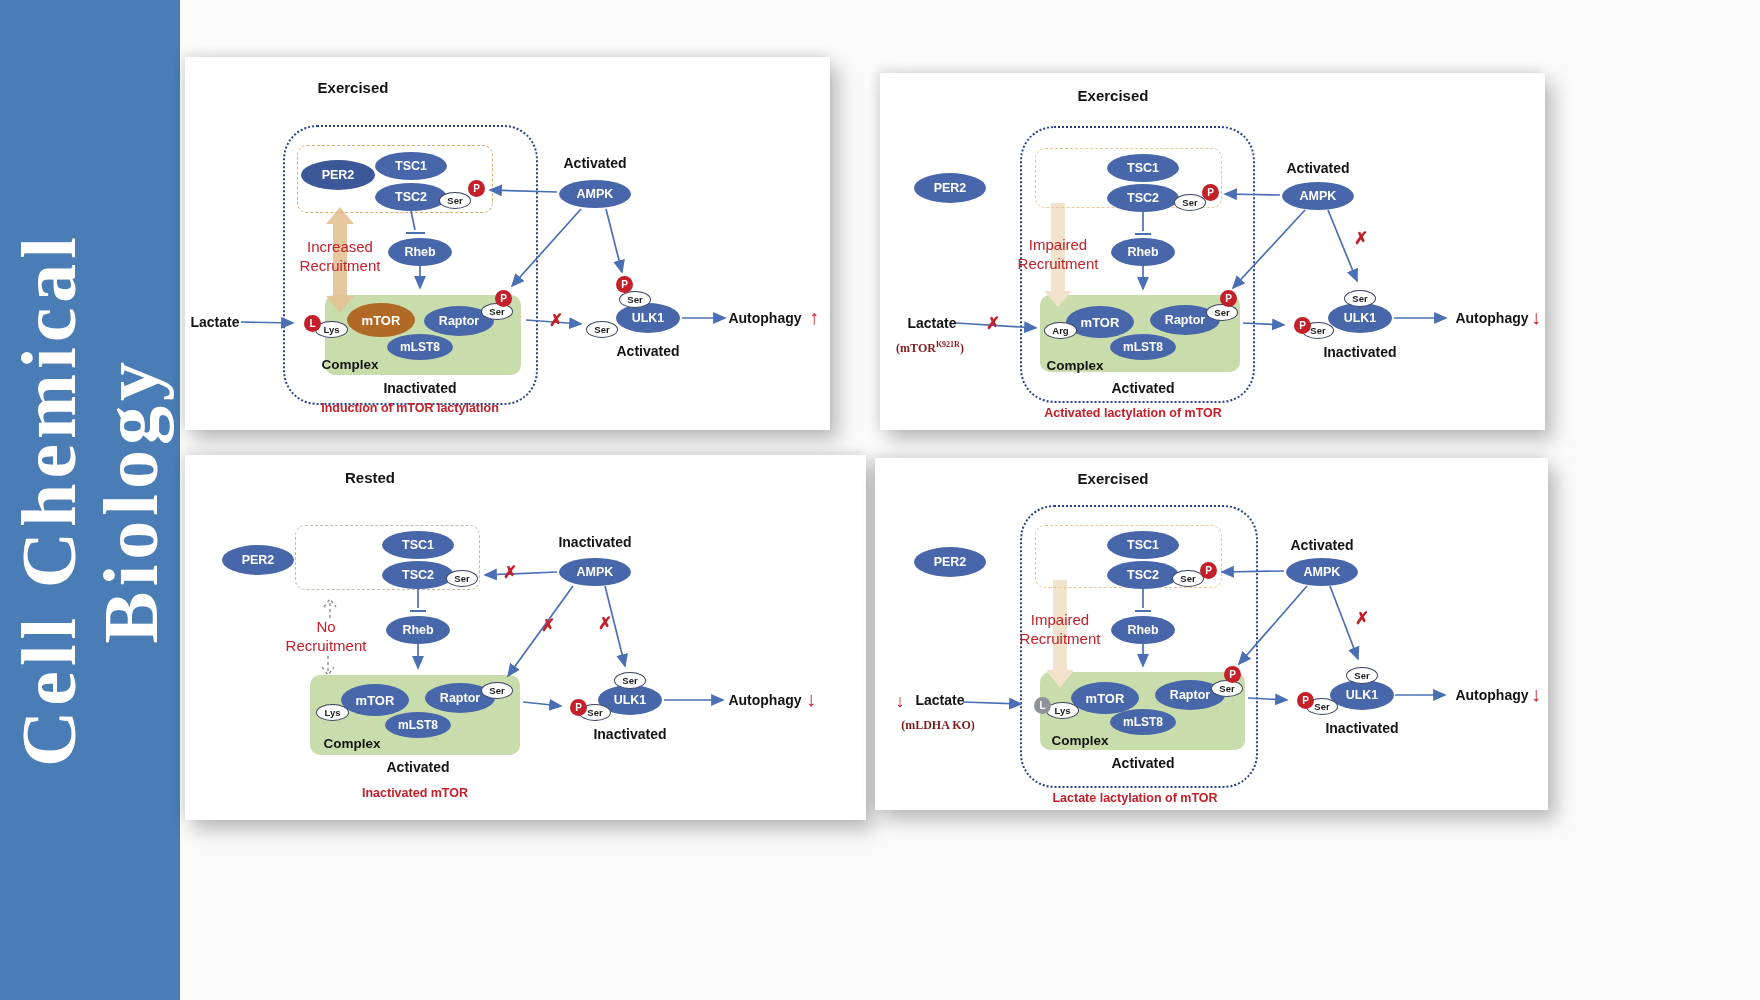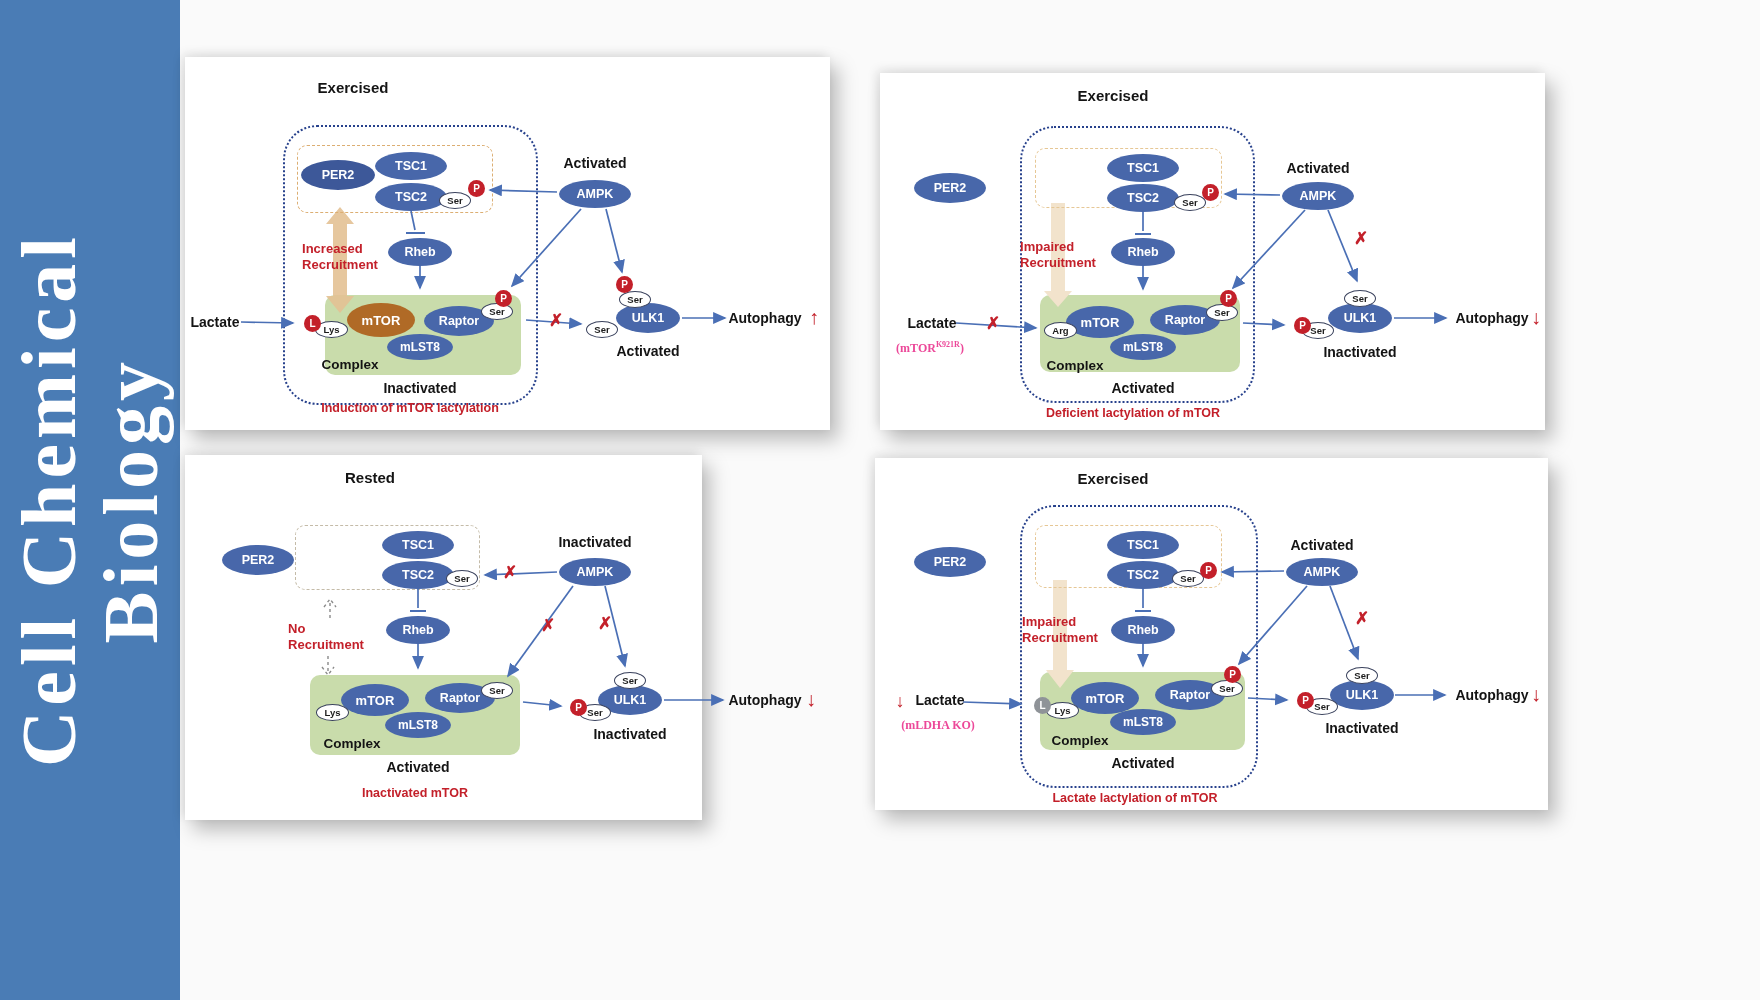--- a/index.html
+++ b/index.html
@@ -39,28 +39,28 @@
   .title   { position:absolute; font-weight:bold; font-size:15px; color:#141414;
              transform:translate(-50%,-50%); white-space:nowrap; z-index:8; }
   .state   { position:absolute; font-weight:bold; font-size:14px; color:#141414;
              transform:translate(-50%,-50%); white-space:nowrap; z-index:8; }
   .plain   { position:absolute; font-weight:bold; font-size:14px; color:#141414;
              transform:translate(-50%,-50%); white-space:nowrap; z-index:8; }
   .clabel  { position:absolute; font-weight:bold; font-size:13.5px; color:#141414;
              transform:translate(-50%,-50%); white-space:nowrap; z-index:8; }
   .caption { position:absolute; font-weight:bold; font-size:12.5px; color:#c3202a;
              transform:translate(-50%,-50%); white-space:nowrap; z-index:8; }
-  .recruit { position:absolute; font-weight:bold; font-size:13px; color:#c3202a;
-             white-space:pre-line; line-height:1.25;
+  .recruit { position:absolute; font-weight:normal; font-size:15px; color:#c3202a;
+             text-align:center; white-space:pre-line; line-height:1.25;
              transform:translate(-50%,-50%); z-index:4; }
   .xmark   { position:absolute; color:#c3202a; font-weight:bold; font-size:17px;
              transform:translate(-50%,-50%); z-index:7; }
   .dirarrow{ position:absolute; color:#c3202a; font-weight:bold; font-size:20px;
              transform:translate(-50%,-50%); z-index:8; }
-  .sub     { position:absolute; font-weight:bold; font-size:12px; color:#ec4899;
+  .sub     { position:absolute; font-weight:bold; font-size:12px; color:#7f1d1d;
              font-family:"Liberation Serif", serif; transform:translate(-50%,-50%);
              white-space:nowrap; z-index:8; }
   .sub sup { font-size:8px; vertical-align:super; }
 
   svg.wires { position:absolute; left:0; top:0; z-index:3; }
   svg.fat   { position:absolute; z-index:1; }
 </style>
 </head>
 <body>
 
@@ -198,24 +198,24 @@
   <div class="tag" style="left:464px;top:217px;width:32px;height:17px">Ser</div>
   <div class="pcircle" style="left:414px;top:244px">P</div>
   <div class="tag" style="left:422px;top:249px;width:32px;height:17px">Ser</div>
   <div class="state" style="left:480px;top:279px">Inactivated</div>
 
   <span class="xmark" style="left:481px;top:165px">✗</span>
 
   <div class="plain" style="left:612px;top:245px">Autophagy</div>
   <span class="dirarrow" style="left:656px;top:244px">↓</span>
 
-  <div class="caption" style="left:253px;top:340px">Deficient lactylation of mTOR</div>
-</div>
-
-<div class="panel" style="left:185px;top:455px;width:517px;height:365px">
+  <div class="caption" style="left:253px;top:340px">Activated lactylation of mTOR</div>
+</div>
+
+<div class="panel" style="left:185px;top:455px;width:681px;height:365px">
   <div class="title" style="left:185px;top:22px">Rested</div>
   <div class="dashframe gray" style="left:110px;top:70px;width:185px;height:65px"></div>
 
   <div class="recruit" style="left:141px;top:182px">No
 Recruitment</div>
 
   <svg class="wires" width="647" height="365">
     <defs>
         <marker id="m3" markerWidth="9" markerHeight="8" refX="7" refY="3.5" orient="auto">
           <path d="M0,0 L8,3.5 L0,7 Z" fill="#4a6fb5"></path>

